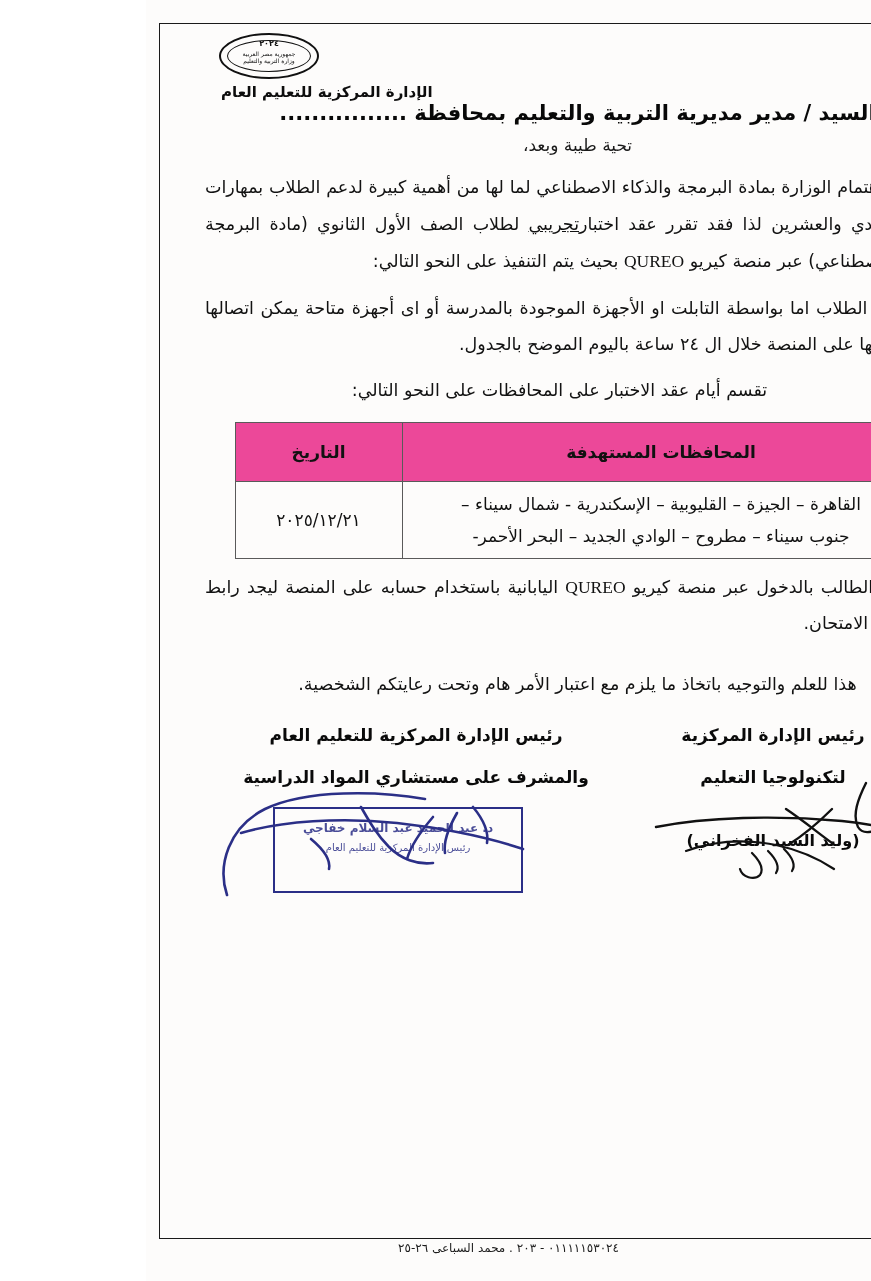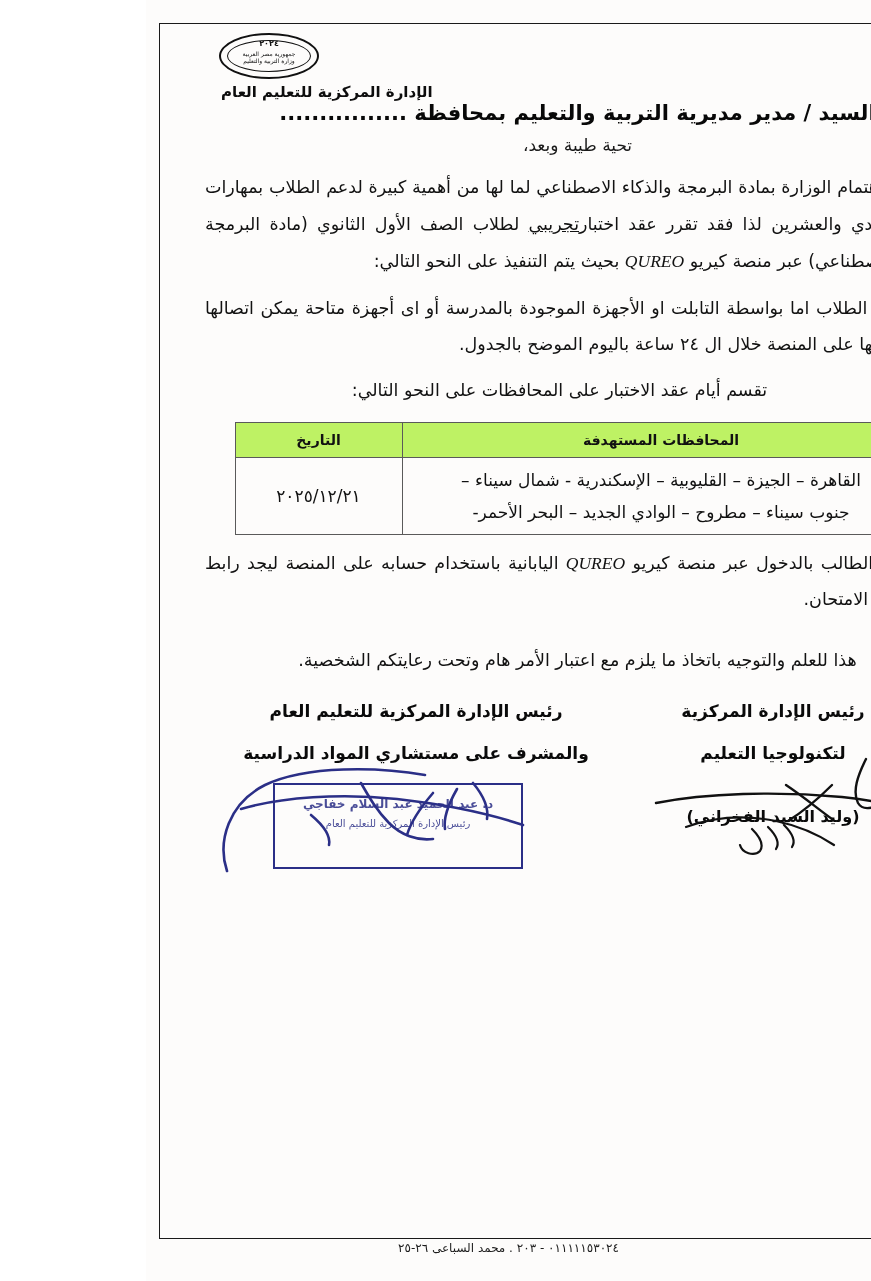--- a/index.html
+++ b/index.html
@@ -107,21 +107,21 @@
     line-height: 37px;
     color: #121212;
     text-align: justify;
     text-align-last: right;
     margin-top: 14px;
     padding: 0 4px;
   }
   .body-par .underline {
     text-decoration: underline;
   }
-  .latin { direction: ltr; unicode-bidi: isolate; font-family: "Liberation Serif", serif; font-style: italic; }
+  .latin { direction: ltr; unicode-bidi: isolate; font-family: "Liberation Serif", serif; }
 
   .list-item {
     display: flex;
     align-items: flex-start;
     font-size: 17.5px;
     line-height: 36px;
     color: #121212;
     margin-top: 10px;
     padding: 0 4px;
   }
@@ -143,25 +143,25 @@
     border-collapse: collapse;
     width: 686px;
     margin: 14px auto 0 auto;
     table-layout: fixed;
   }
   table.sched th, table.sched td {
     border: 1.4px solid #5a5a5a;
     color: #111;
   }
   table.sched thead th {
-    background: #bef264;
-    font-size: 14px;
+    background: #ec4899;
+    font-size: 17px;
     font-weight: bold;
     height: 34px;
-    padding: 0 6px;
+    padding: 12px 6px;
   }
   th.col-date, td.col-date { width: 154px; text-align: center; }
   th.col-gov, td.col-gov { text-align: center; }
   table.sched td {
     font-size: 17px;
     line-height: 32px;
     padding: 6px 10px;
     vertical-align: middle;
   }
   td.col-date { font-size: 17.5px; }

